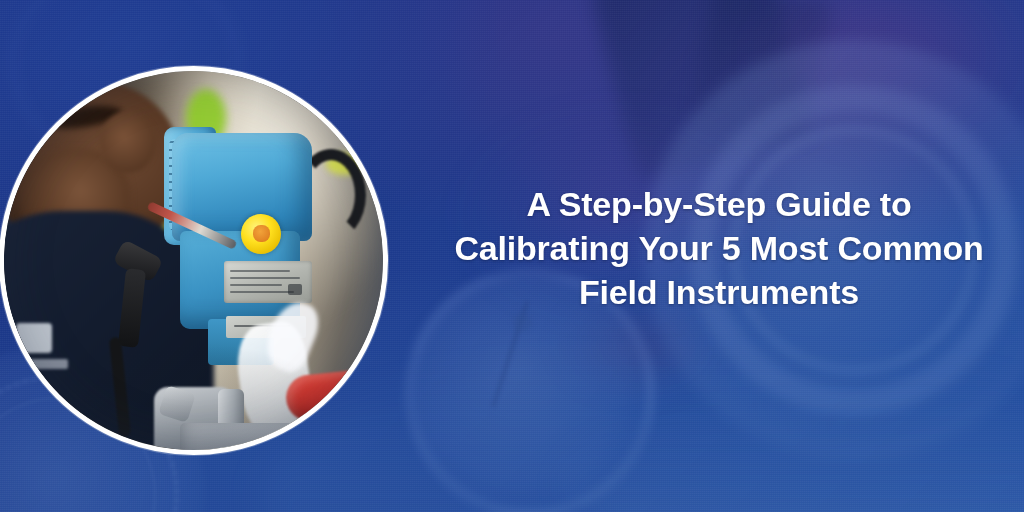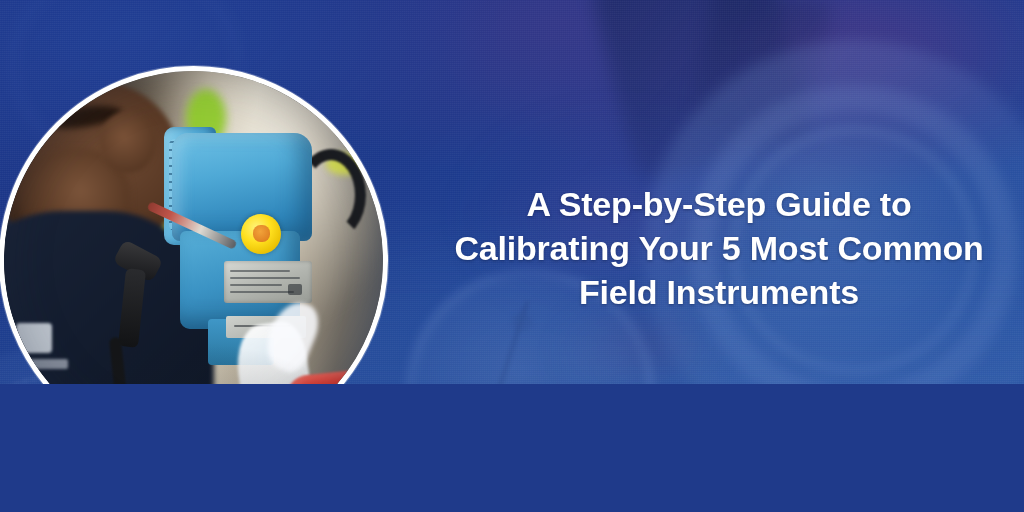--- a/index.html
+++ b/index.html
@@ -7,21 +7,21 @@
   html,body { width:1024px; height:512px; overflow:hidden; }
   body {
     font-family:"Liberation Sans", sans-serif;
     background:#1f3a8a;
   }
 
   
   .banner {
     position:relative;
     width:1024px;
-    height:384px;
+    height:512px;
     overflow:hidden;
     background:#23459b;
   }
 
   
   .bg-photo {
     position:absolute;
     inset:0;
     overflow:hidden;
   }

